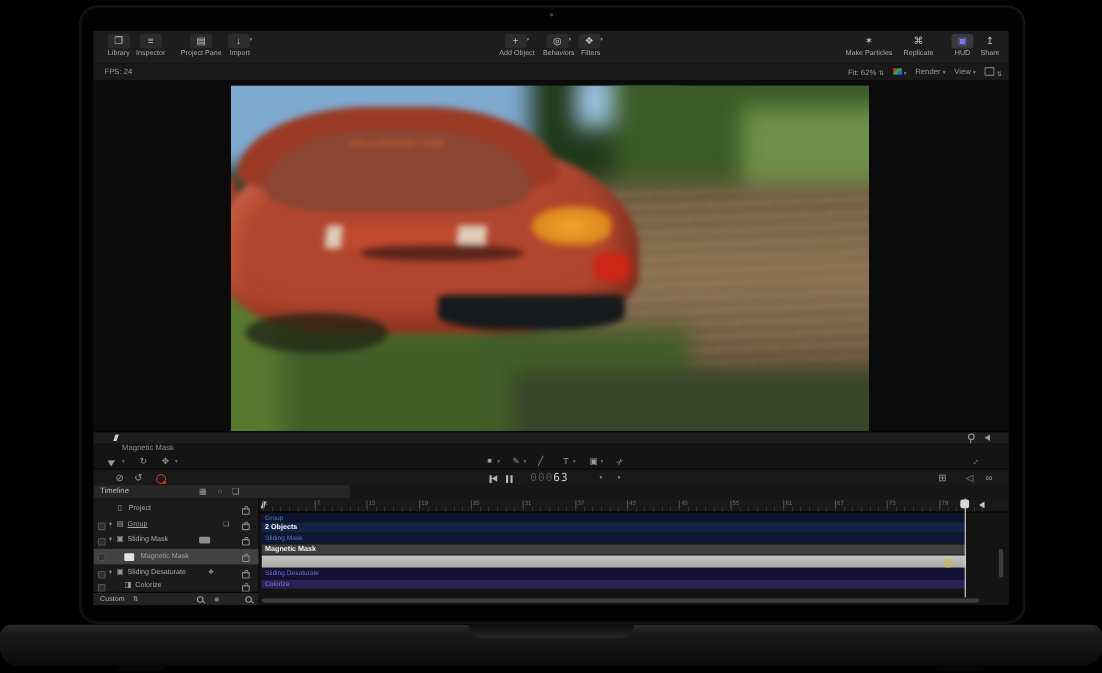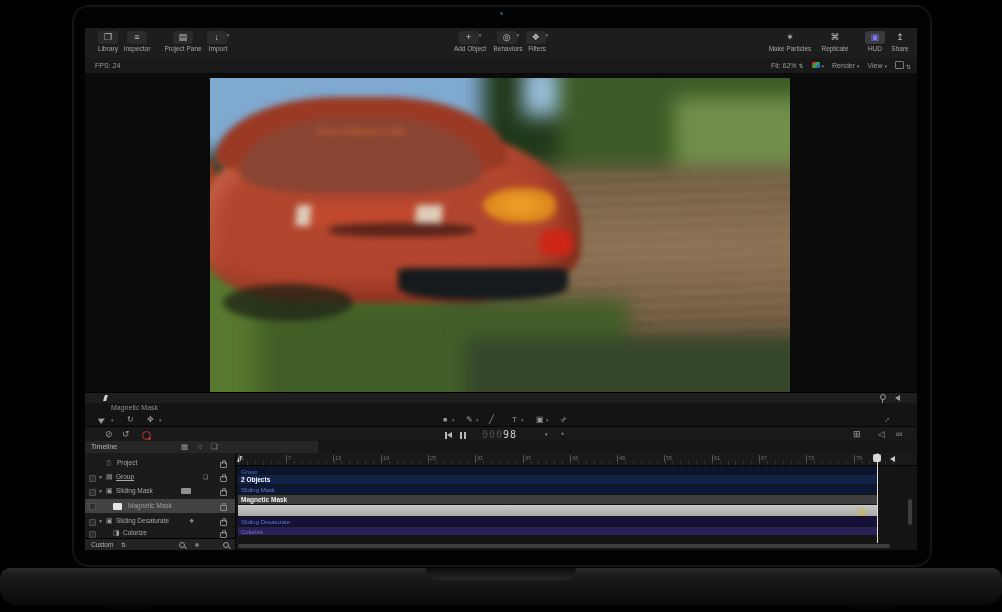--- a/index.html
+++ b/index.html
@@ -234,21 +234,21 @@
     <span style="left:800px;transform:rotate(45deg);">↕</span>
   </div>
 
   <div class="transportrow">
     <span class="gly" style="left:20px;">⊘</span>
     <span class="gly" style="left:37px;">↺</span>
     <div class="recic"></div>
     <div class="previc"></div>
     <div class="pauseic"></div>
     <div class="timecode">
-      <span class="tc-dim">000</span><span class="tc-on">98</span>
+      <span class="tc-dim">000</span><span class="tc-on">63</span>
     </div>
     <span class="gly" style="left:460px;font-size:5px;">▾</span>
     <span class="gly" style="left:474px;color:#7e9cc6;">◔</span>
     <span class="gly" style="left:768px;">⊞</span>
     <span class="gly" style="left:793px;">◁</span>
     <span class="gly" style="left:811px;">∞</span>
   </div>
 
   <div class="tl-header">
     <div class="left">

